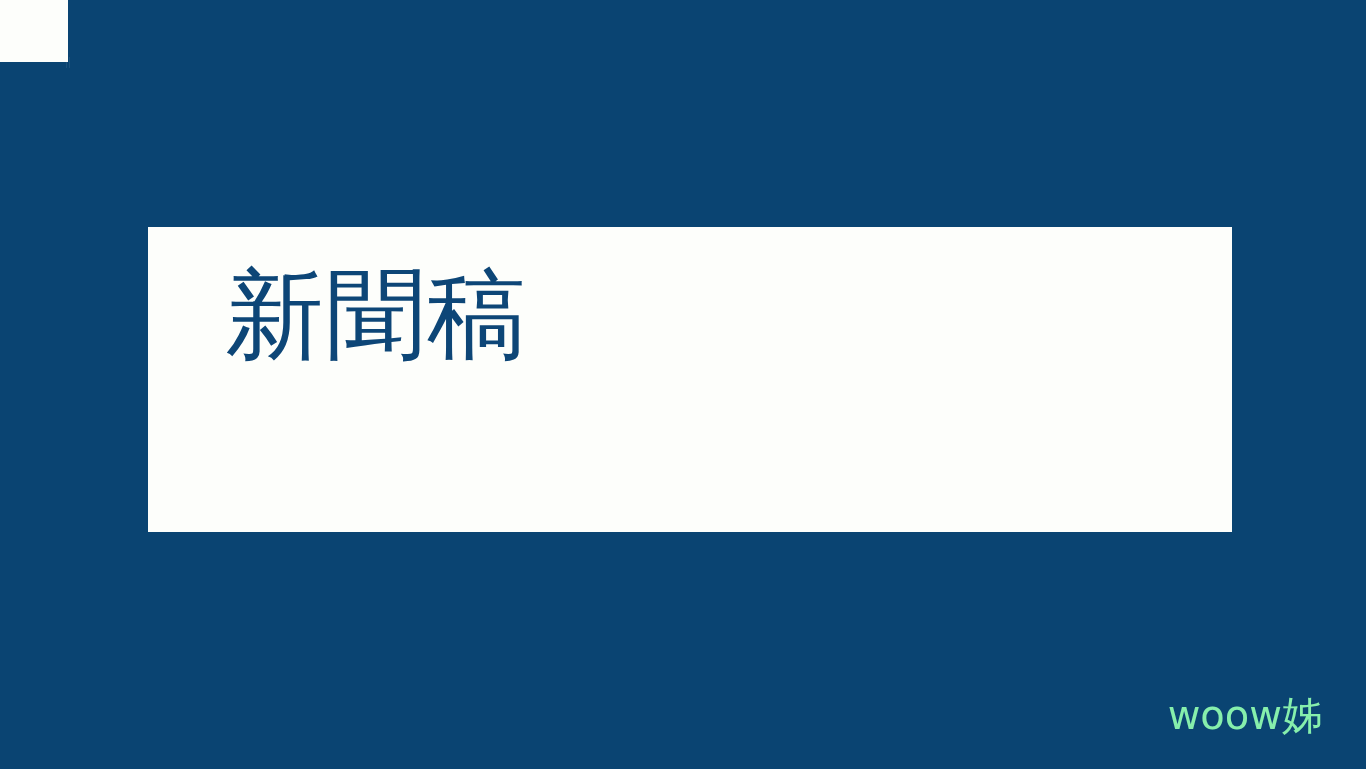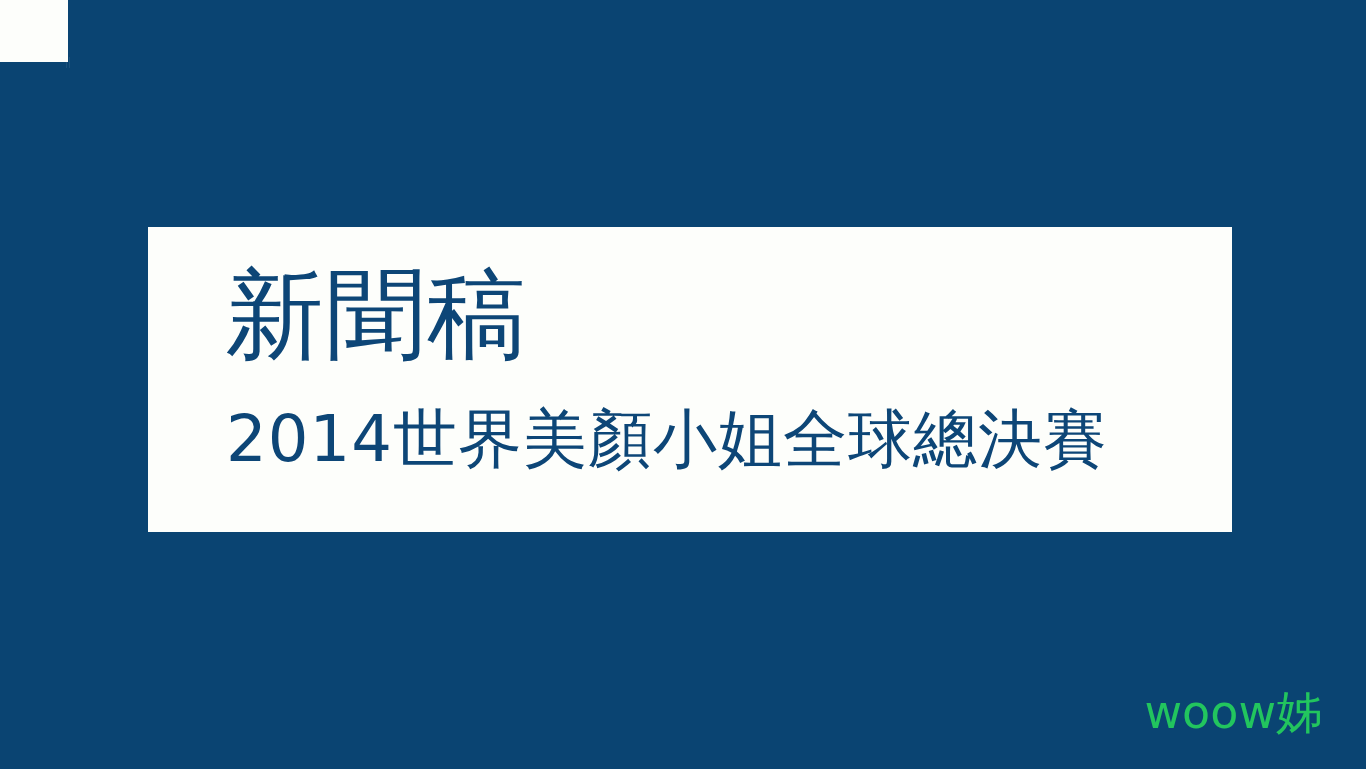--- a/index.html
+++ b/index.html
@@ -79,36 +79,35 @@
     letter-spacing: 1px;
     color: #0d4677;
     white-space: nowrap;
     font-weight: 400;
   }
 
   #watermark {
     position: absolute;
     right: 44px;
     bottom: 34px;
-    font-size: 46px;
+    font-size: 40px;
     line-height: 1;
-    color: #22c55e;
+    color: #86efac;
     letter-spacing: 0px;
     white-space: nowrap;
     font-weight: 400;
   }
 </style>
 </head>
 <body>
 
 <div id="slide">
 
   <div id="corner-block"></div>
   <div id="corner-artifact"></div>
 
   <div id="content-panel">
     <div id="title-line">新聞稿</div>
-    <div id="subtitle-line">2014世界美顏小姐全球總決賽</div>
   </div>
 
   <div id="watermark">woow姊</div>
 
 </div>
 
 </body></html>

